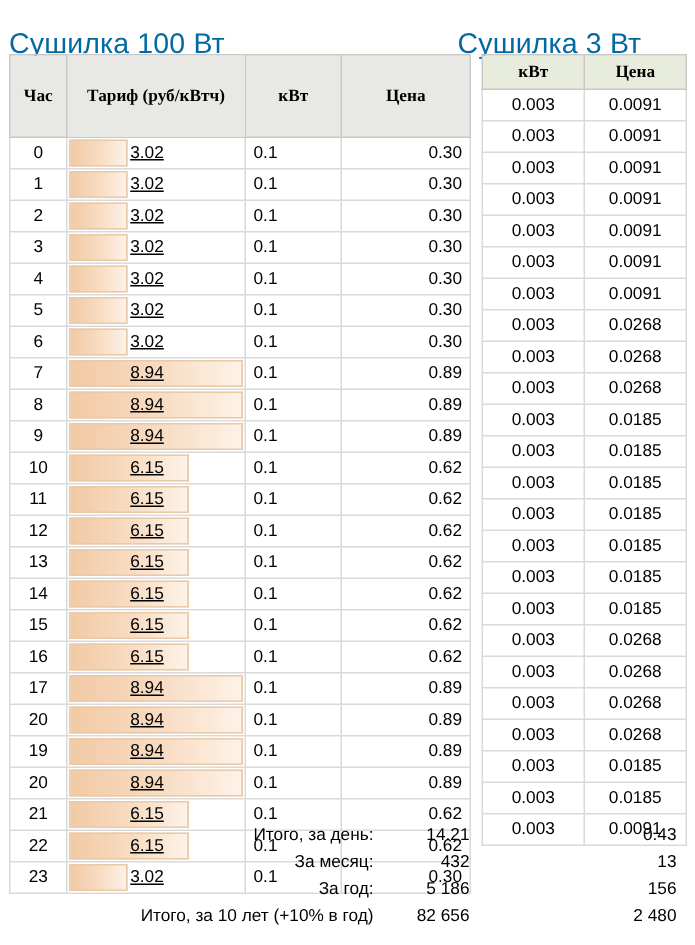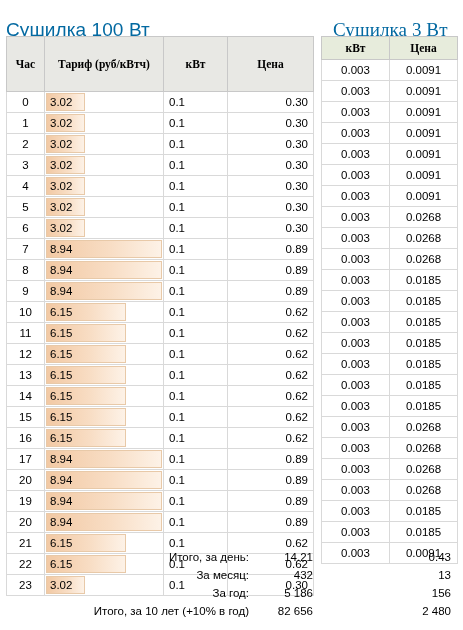--- a/index.html
+++ b/index.html
@@ -20,21 +20,21 @@
   
   .title {
     position: absolute;
     font-size: 19px;
     font-weight: 400;
     letter-spacing: 0.1px;
     white-space: nowrap;
     color: #0369a1;
   }
   #title-left  { left: 6px;  top: 6px; }
-  #title-right { left: 333px; top: 6px; font-family: Liberation Serif, serif; }
+  #title-right { left: 305px; top: 6px; }
 
   
   .grid {
     position: absolute;
     border-collapse: collapse;
     table-layout: fixed;
     font-size: 11.5px;
   }
   #table-left  { left: 6px;  top: 36px; width: 307px; }
   #table-right { left: 321px; top: 36px; width: 136px; }
@@ -72,24 +72,25 @@
   .bar-wrap {
     position: absolute;
     left: 1px; top: 1px; bottom: 1px;
     border: 1px solid #e8c9a8;
     background: linear-gradient(to right, #f2c9a4 0%, #f8ddc4 55%, #fdf2e7 100%);
     box-sizing: border-box;
   }
   .bar-val {
     position: relative;
     display: block;
-    text-align: left;
+    text-align: center;
     padding-right: 12px;
     line-height: 19px;
     z-index: 2;
+    text-decoration: underline;
   }
 
   
   #summary {
     position: absolute;
     left: 0;
     top: 548px;
     width: 463px;
   }
   .sum-row {

